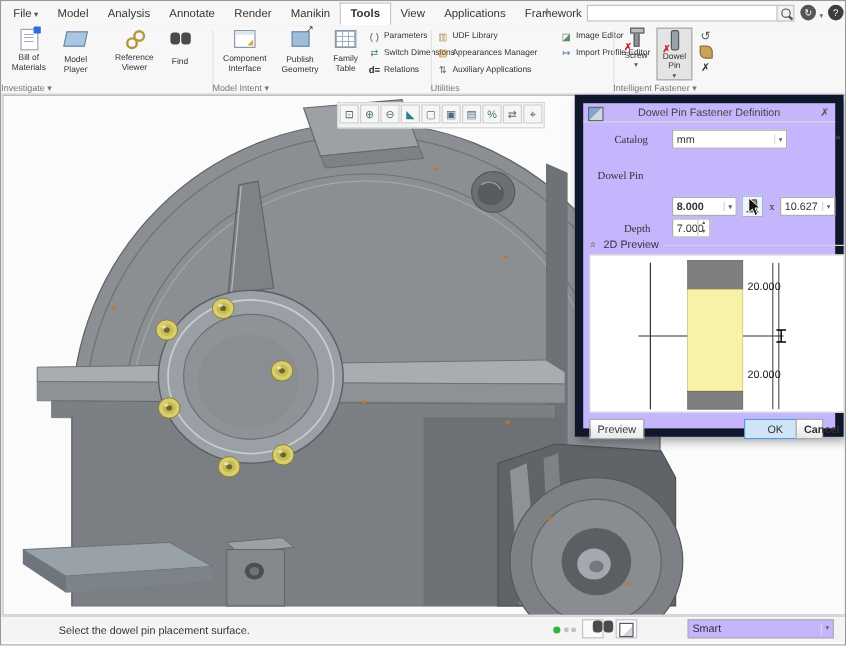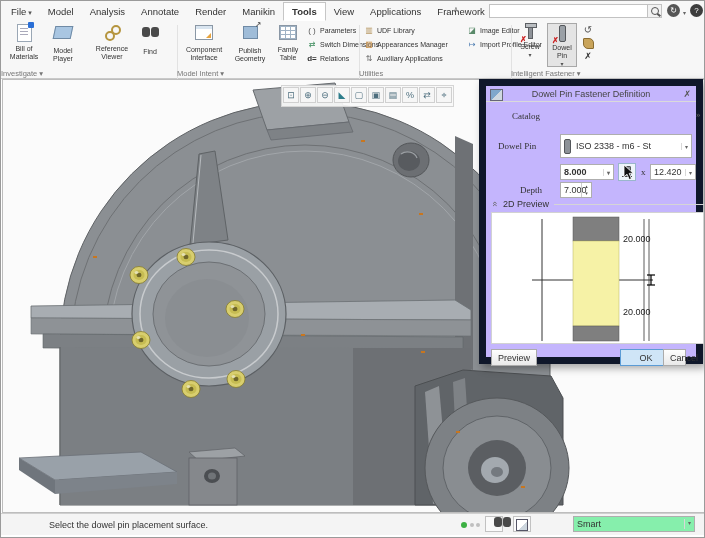--- a/index.html
+++ b/index.html
@@ -74,21 +74,21 @@
   .spin .arrows{position:absolute;right:0;top:0;width:9px;height:14px;border-left:1px solid #ccc;font-size:5px;line-height:7px;text-align:center;color:#555;}
   .section-head{position:absolute;font-size:9px;color:#333;}
   .section-rule{position:absolute;height:1px;background:#d5d5d5;}
   .previewbox{position:absolute;left:5px;top:126px;width:213px;height:132px;background:#fff;border:1px solid #d2d2d2;box-sizing:border-box;}
   .dlgbtn{position:absolute;height:17px;border:1px solid #ababab;background:linear-gradient(#fefefe,#e9e9e9);font-size:9px;text-align:center;padding-top:2px;box-sizing:border-box;color:#333;}
   .dlgbtn.ok{background:#cfe5f7;border-color:#5b9bd5;}
   
   .statusbar{position:absolute;left:0;top:512px;width:705px;height:22px;background:#f4f4f4;border-top:1px solid #cfcfcf;box-sizing:border-box;font-size:9px;color:#333;}
   .sb-iconbtn{position:absolute;top:2px;width:18px;height:16px;border:1px solid #c2c2c2;background:#fafafa;box-sizing:border-box;text-align:center;}
   .dot{position:absolute;border-radius:50%;}
-  .sb-select{position:absolute;left:572px;top:2px;width:122px;height:16px;background:#86efac;border:1px solid #aeaeae;box-sizing:border-box;font-size:9px;padding:2px 3px;display:flex;}
+  .sb-select{position:absolute;left:572px;top:2px;width:122px;height:16px;background:#c4b5fd;border:1px solid #aeaeae;box-sizing:border-box;font-size:9px;padding:2px 3px;display:flex;}
   .globe{width:11px;height:11px;margin:2px auto 0;border-radius:50%;background:radial-gradient(circle at 35% 30%,#9cc4ea,#3a6ea8);border:1px solid #2d5population;}
   .treeicon{width:10px;height:11px;margin:2px auto 0;background:repeating-linear-gradient(#667 0 1px,transparent 1px 4px);}
   .cursor{position:absolute;z-index:9;}
 </style>
 </head>
 <body>
 
 <div class="app">
 
   <div class="menubar">
@@ -347,40 +347,39 @@
       <span class="vtb">⌖</span>
     </div>
   </div>
 
   <div class="dialog">
     <div class="dlg-title">Dowel Pin Fastener Definition</div>
     <span class="dlg-icon"></span>
     <span class="dlg-close">✗</span>
 
     <span class="dlg-label" style="left:26px;top:25px;">Catalog</span>
+    <div class="combo" style="left:74px;top:22px;width:96px;height:16px;">
+      <span>mm</span>
+        <span class="cc">▾</span>
+    </div>
     <span class="dlg-label" style="left:210px;top:23px;color:#666;">»</span>
 
     <span class="dlg-label" style="left:12px;top:55px;">Dowel Pin</span>
-    <div class="combo" style="left:74px;top:48px;width:132px;height:24px;">
-      <span class="pin-glyph"></span>
-      <span>ISO 2338 - m6 - St</span>
-        <span class="cc">▾</span>
-    </div>
 
     <div class="combo" style="left:74px;top:78px;width:54px;height:16px;font-weight:bold;">
       <span>8.000</span>
         <span class="cc">▾</span>
     </div>
     <div class="midbtn" style="left:132px;top:77px;">
         <span class="p"></span>
         <span class="l"></span>
       </div>
     <span class="dlg-label" style="left:155px;top:81px;">x</span>
     <div class="combo" style="left:164px;top:78px;width:46px;height:16px;">
-      <span>12.420</span>
+      <span>10.627</span>
         <span class="cc">▾</span>
     </div>
 
     <span class="dlg-label" style="left:34px;top:99px;">Depth</span>
     <div class="spin" style="left:74px;top:96px;">
       <span>7.000</span>
       <span class="arrows"><span>▴</span><br><span>▾</span></span>
     </div>
 
     <span class="section-head" style="left:6px;top:113px;transform:rotate(90deg);color:#666;">«</span>
@@ -401,21 +400,21 @@
         <g stroke="#000" stroke-width="1.2">
           <line x1="155" y1="62" x2="163" y2="62"></line>
             <line x1="155" y1="72" x2="163" y2="72"></line>
             <line x1="159" y1="62" x2="159" y2="72"></line>
         </g>
       </svg>
     </div>
 
     <button class="dlgbtn" style="left:5px;top:263px;width:46px;">Preview</button>
     <button class="dlgbtn ok" style="left:134px;top:263px;width:52px;">OK</button>
-    <button class="dlgbtn" style="left:177px;top:263px;width:23px;">Cancel</button>
+    <button class="dlgbtn" style="left:177px;top:263px;width:23px;font-weight:bold;">Cancel</button>
   </div>
 
   <svg class="cursor" style="left:622px;top:163px;" width="12" height="17" viewBox="0 0 12 17">
     <path d="M1 1 L1 13 L4 10.2 L6.3 15.6 L8.4 14.6 L6.2 9.4 L10.2 9.2 Z" fill="#111" stroke="#fff" stroke-width="0.8"></path>
   </svg>
 
   <div class="statusbar">
     <span class="sb-iconbtn" style="left:4px;border:none;background:none;"><span class="treeicon"></span></span>
     <span class="sb-iconbtn" style="left:24px;border:none;background:none;"><span class="globe"></span></span>
     <span style="position:absolute;left:48px;top:6px;">Select the dowel pin placement surface.</span>

